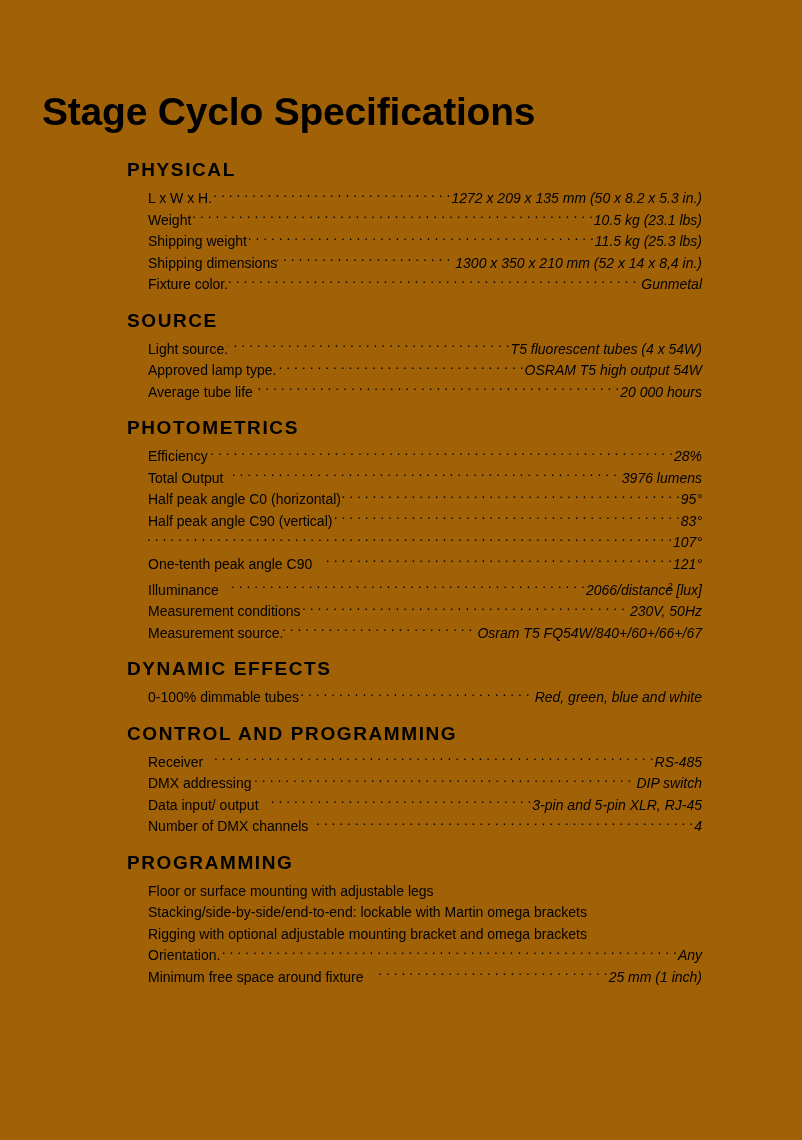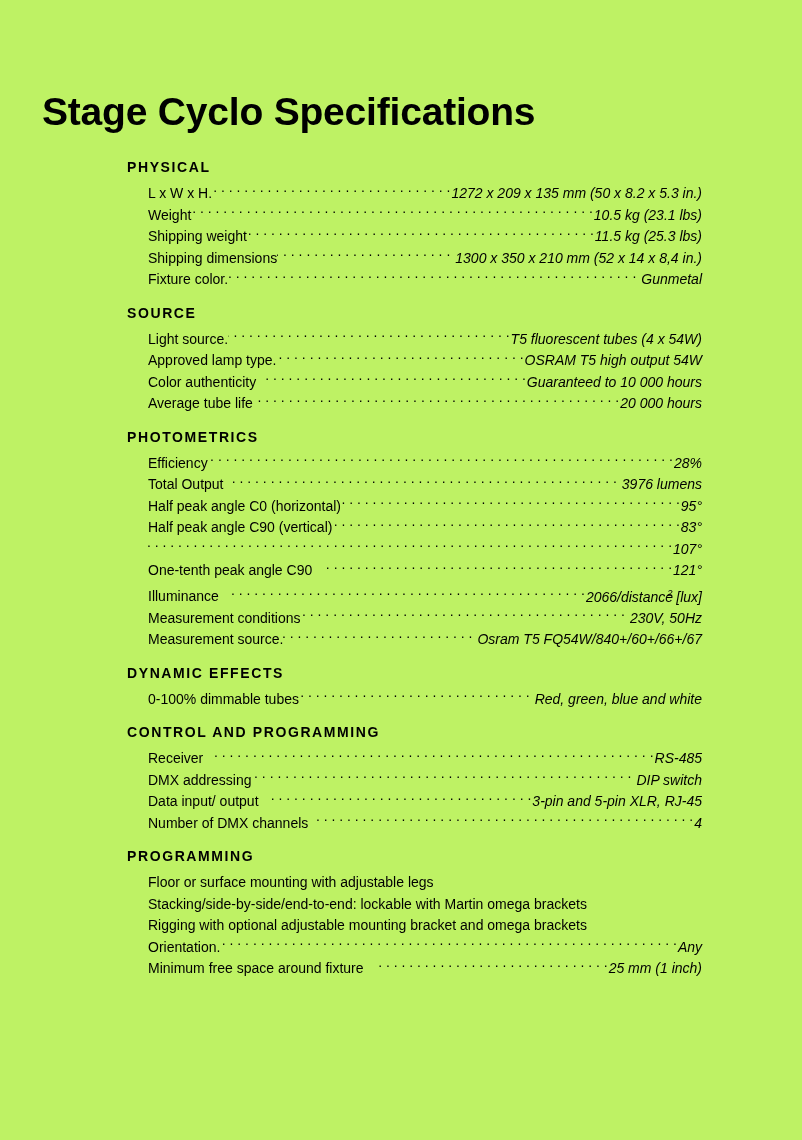--- a/index.html
+++ b/index.html
@@ -14,21 +14,21 @@
     font-family: "Liberation Sans", sans-serif;
     color: #000000;
     -webkit-font-smoothing: none;
     overflow: hidden;
   }
 
   .page {
     position: relative;
     width: 802px;
     height: 1140px;
-    background: #bef264;
+    background: #a16207;
   }
 
   .doc-title {
     position: absolute;
     left: 42px;
     top: 66px;
     font-size: 39px;
     font-weight: bold;
     letter-spacing: -0.2px;
     line-height: 1.0;
@@ -43,21 +43,21 @@
   }
 
   .section {
     margin-bottom: 15px;
   }
   .section:last-child {
     margin-bottom: 0;
   }
 
   .section-heading {
-    font-size: 14px;
+    font-size: 19px;
     font-weight: bold;
     letter-spacing: 1.6px;
     line-height: 1.0;
     margin-bottom: 9px;
     white-space: nowrap;
   }
 
   .spec-rows {
     padding-left: 21px;
   }
@@ -158,25 +158,20 @@
           <div class="spec-row">
             <span class="row-label">Light source.</span>
             <span class="row-leader"></span>
             <span class="row-value">T5 fluorescent tubes (4 x 54W)</span>
           </div>
           <div class="spec-row">
             <span class="row-label">Approved lamp type.</span>
             <span class="row-leader"></span>
             <span class="row-value">OSRAM T5 high output 54W</span>
           </div>
-          <div class="spec-row gap-before-leader">
-            <span class="row-label">Color authenticity</span>
-            <span class="row-leader"></span>
-            <span class="row-value">Guaranteed to 10 000 hours</span>
-          </div>
           <div class="spec-row">
             <span class="row-label">Average tube life</span>
             <span class="row-leader"></span>
             <span class="row-value">20 000 hours</span>
           </div>
         </div>
       </div>
       <div class="section">
         <div class="section-heading">PHOTOMETRICS</div>
         <div class="spec-rows">

